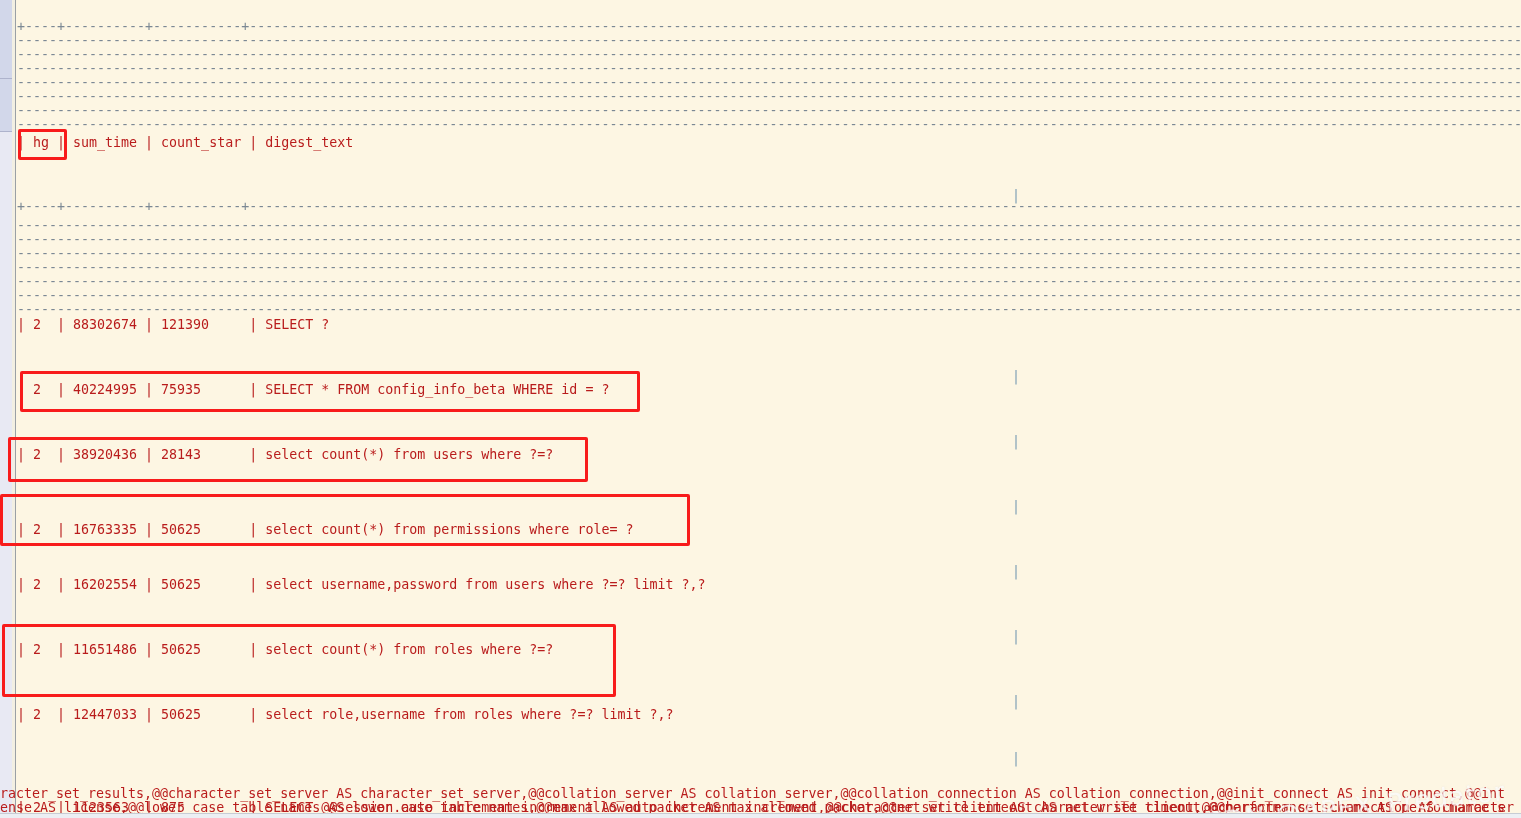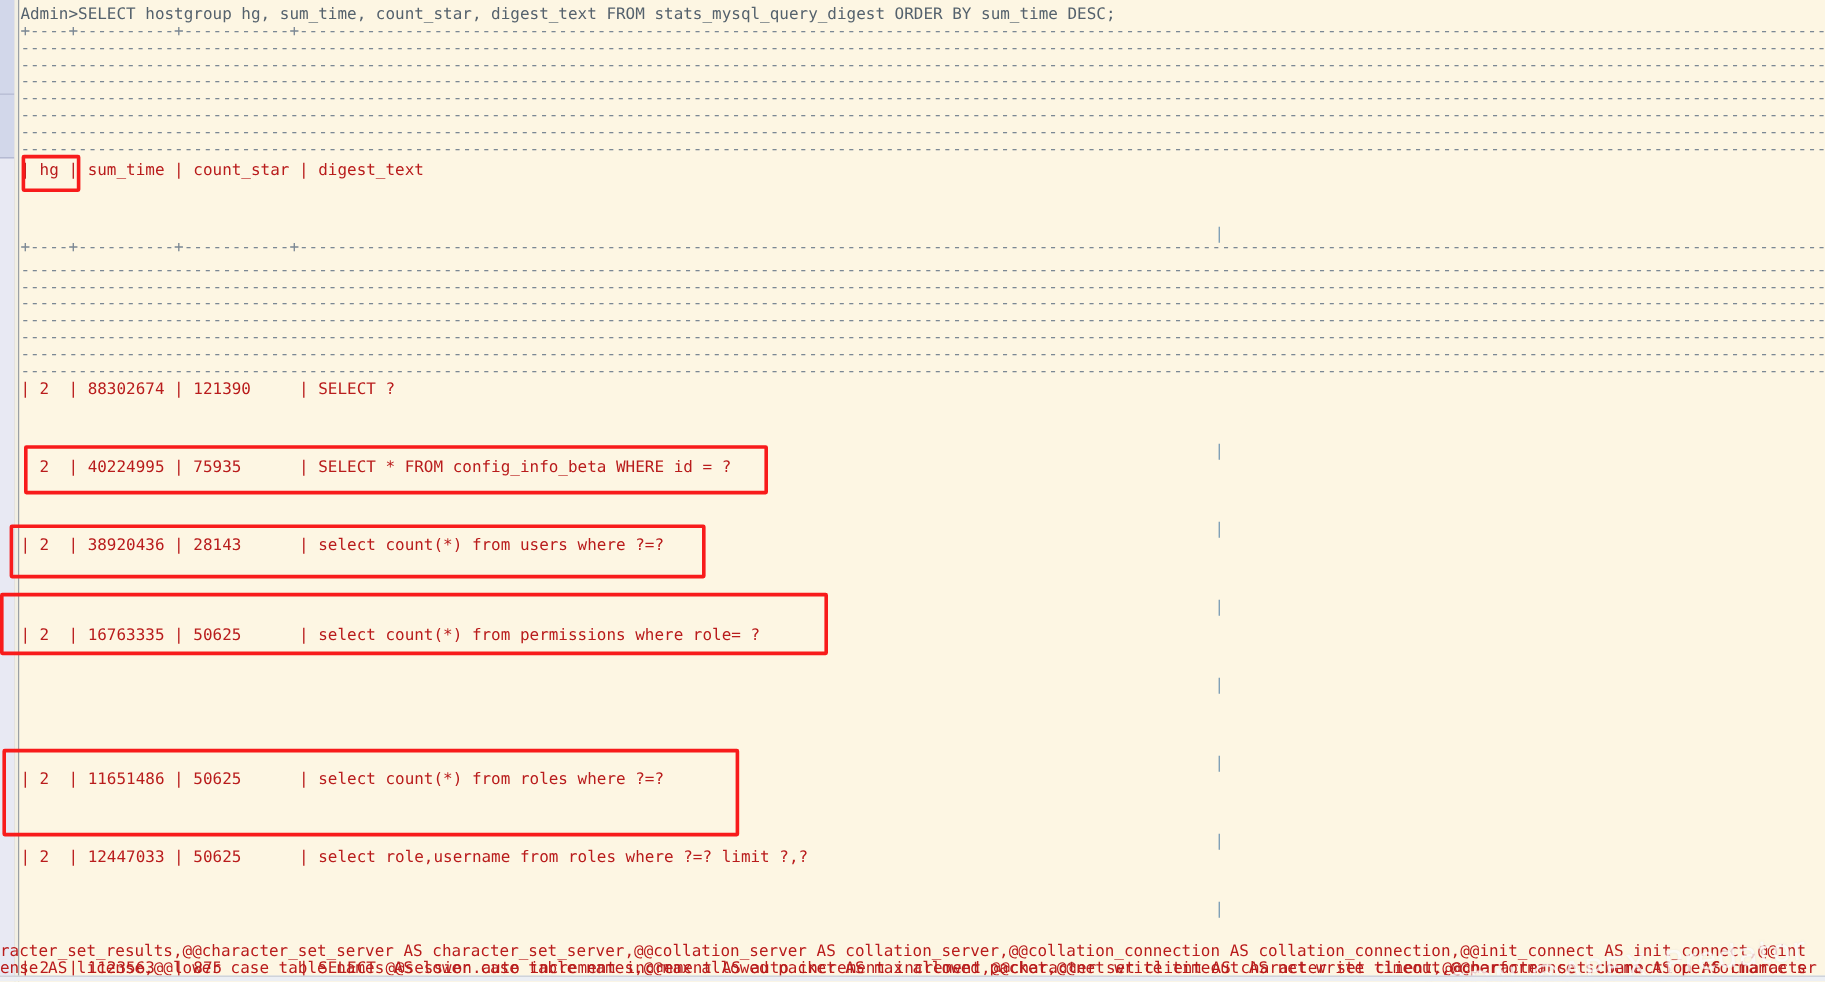--- a/index.html
+++ b/index.html
@@ -119,21 +119,20 @@
 <div id="screen">
 
   <div id="left-gutter">
     <div id="scroll-thumb-upper"></div>
     <div id="scroll-thumb-mid"></div>
   </div>
   <div id="gutter-rail"></div>
 
   <div id="term">
 
-    <div class="ln prompt-line" style="top:6px">Admin&gt;SELECT hostgroup hg, sum_time, count_star, digest_text FROM stats_mysql_query_digest ORDER BY sum_time DESC;</div>
     <div class="ln sep" style="top:20px">+----+----------+-----------+---------------------------------------------------------------------------------------------------------------------------------------------------------------------------------------------------------------------------------------------------------------------------------------------------+</div>
 
     <div class="ln sep" style="top:34px">--------------------------------------------------------------------------------------------------------------------------------------------------------------------------------------------------------------------------------------------------------------------------------------------------------------------</div>
     <div class="ln sep" style="top:48px">--------------------------------------------------------------------------------------------------------------------------------------------------------------------------------------------------------------------------------------------------------------------------------------------------------------------</div>
     <div class="ln sep" style="top:62px">--------------------------------------------------------------------------------------------------------------------------------------------------------------------------------------------------------------------------------------------------------------------------------------------------------------------</div>
     <div class="ln sep" style="top:76px">--------------------------------------------------------------------------------------------------------------------------------------------------------------------------------------------------------------------------------------------------------------------------------------------------------------------</div>
     <div class="ln sep" style="top:90px">--------------------------------------------------------------------------------------------------------------------------------------------------------------------------------------------------------------------------------------------------------------------------------------------------------------------</div>
     <div class="ln sep" style="top:104px">--------------------------------------------------------------------------------------------------------------------------------------------------------------------------------------------------------------------------------------------------------------------------------------------------------------------</div>
     <div class="ln sep" style="top:118px">--------------------------------------------------------------------------------------------------------------------------------------------------------------------------------------------------------------------------------------------------------------------------------------------------------------------</div>
 
@@ -155,20 +154,21 @@
     <div class="pipe" style="left:995px; top:370px">|</div>
     <div class="ln" style="top:383px">  2  | 40224995 | 75935      | SELECT * FROM config_info_beta WHERE id = ?</div>
 
     <div class="pipe" style="left:995px; top:435px">|</div>
     <div class="ln" style="top:448px">| 2  | 38920436 | 28143      | select count(*) from users where ?=?</div>
 
     <div class="pipe" style="left:995px; top:500px">|</div>
     <div class="ln" style="top:523px">| 2  | 16763335 | 50625      | select count(*) from permissions where role= ?</div>
 
     <div class="pipe" style="left:995px; top:565px">|</div>
+    <div class="ln" style="top:578px">| 2  | 16202554 | 50625      | select username,password from users where ?=? limit ?,?</div>
 
     <div class="pipe" style="left:995px; top:630px">|</div>
     <div class="ln" style="top:643px">| 2  | 11651486 | 50625      | select count(*) from roles where ?=?</div>
 
     <div class="pipe" style="left:995px; top:695px">|</div>
     <div class="ln" style="top:708px">| 2  | 12447033 | 50625      | select role,username from roles where ?=? limit ?,?</div>
 
     <div class="pipe" style="left:995px; top:752px">|</div>
 
     <div class="ln" style="top:801px">| 2  | 1123563  | 875        | SELECT @@session.auto_increment_increment AS auto_increment_increment,@@character_set_client AS character_set_client,@@character_set_connection AS character_</div>

